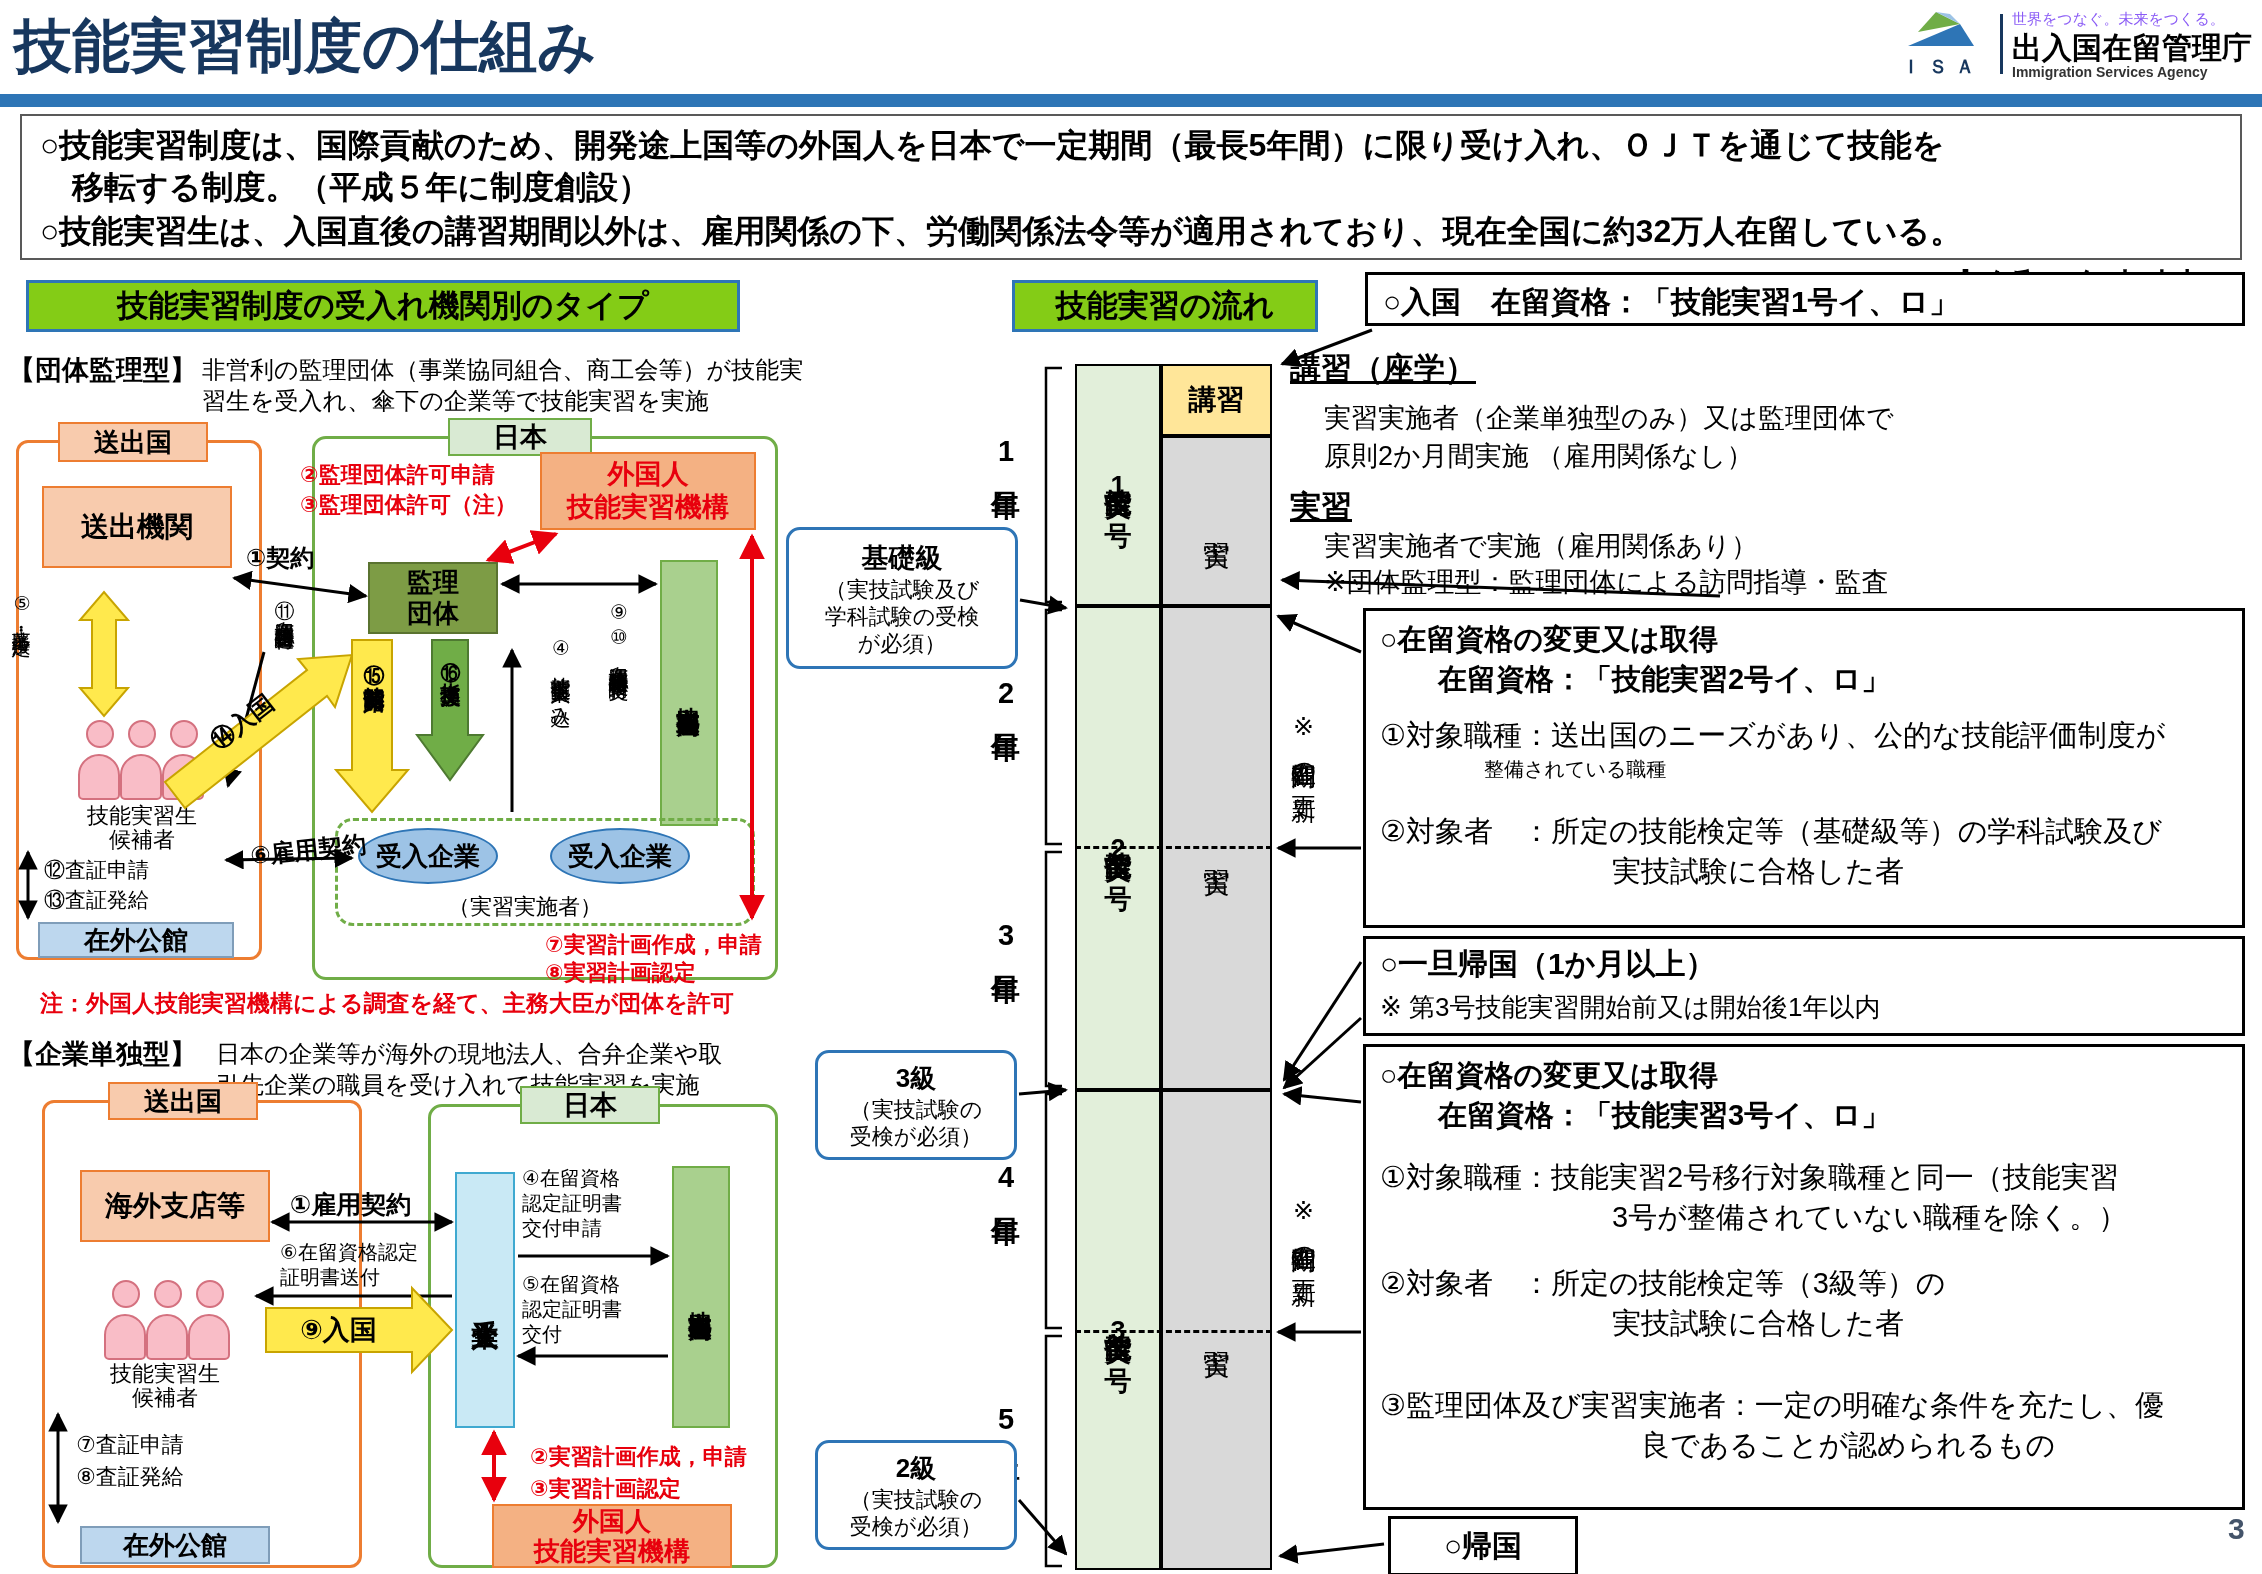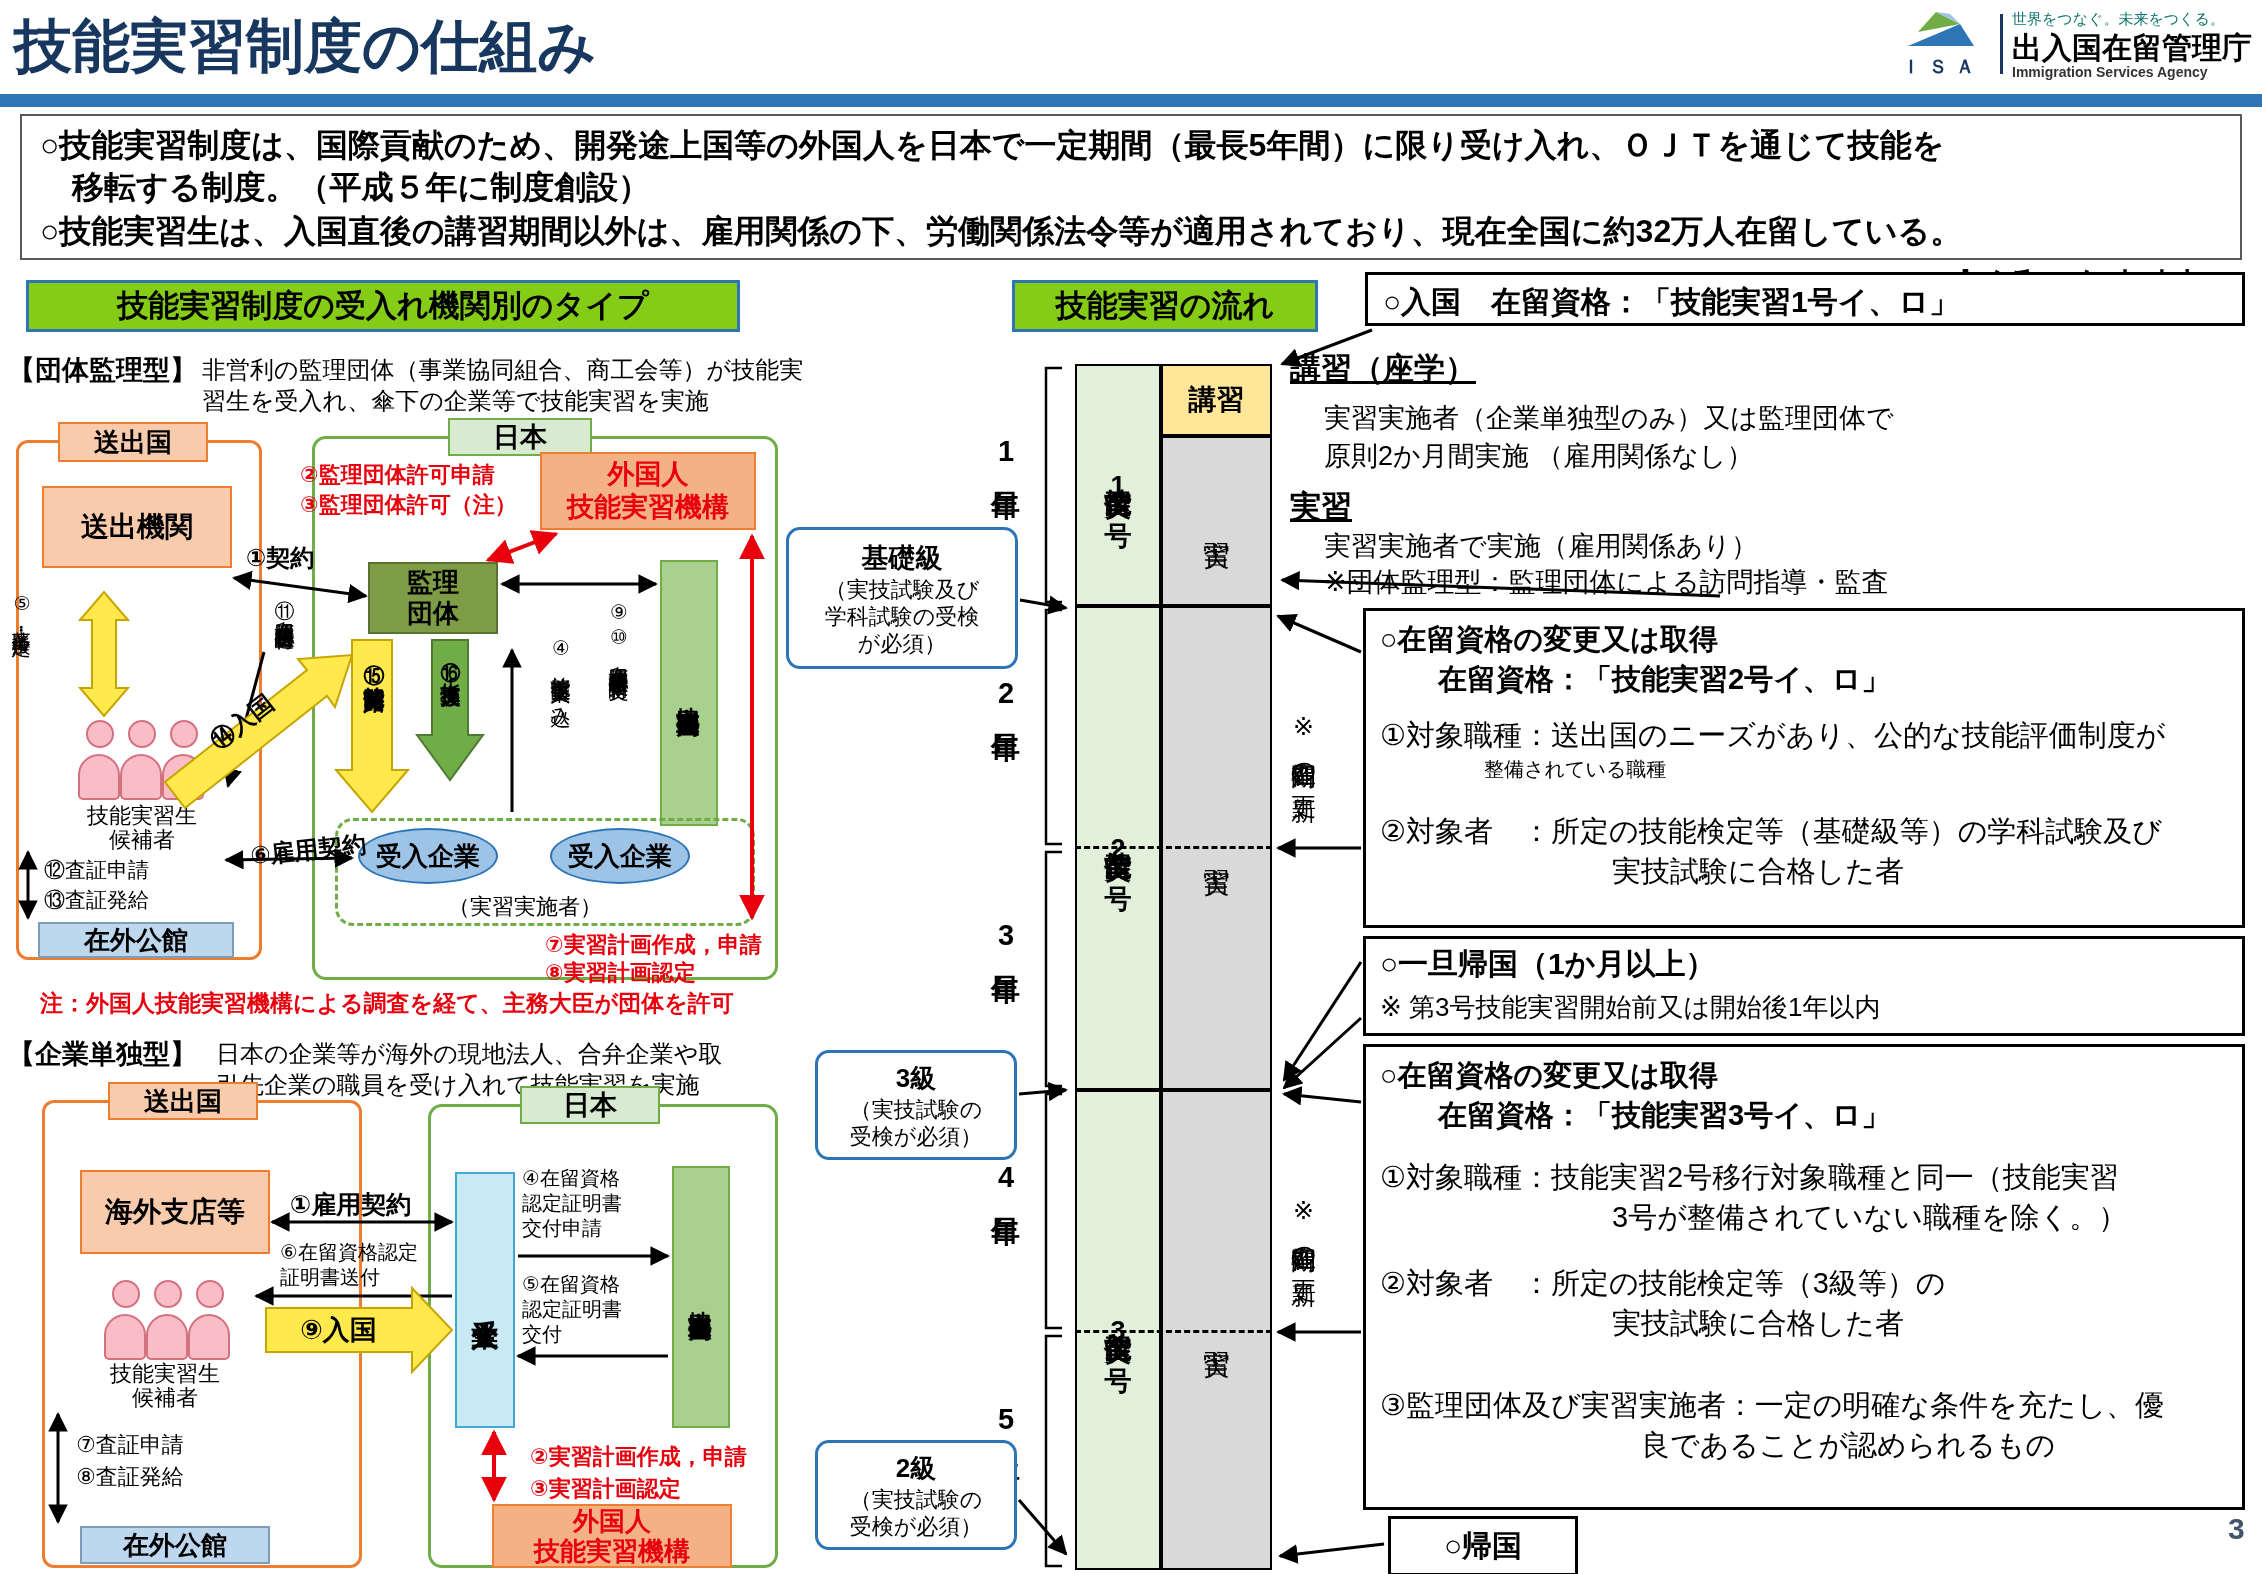--- a/index.html
+++ b/index.html
@@ -40,21 +40,21 @@
   <div class="abs" style="left:0;top:94px;width:2262px;height:13px;background:#2E75B6;"></div>
 
   <div class="abs" style="left:1896px;top:8px;width:360px;height:76px;">
     <svg class="abs" style="left:10px;top:2px;" width="70" height="40" viewBox="0 0 70 40">
       <polygon points="2,36 68,36 54,14" fill="#2E75B6"></polygon>
       <polygon points="12,22 54,14 30,2" fill="#70AD47"></polygon>
       <polygon points="30,2 54,14 44,4" fill="#9DC3E6"></polygon>
     </svg>
     <div class="abs b" style="left:0px;top:46px;width:92px;text-align:center;font-size:19px;letter-spacing:8px;color:#17375E;">ＩＳＡ</div>
     <div class="abs" style="left:104px;top:6px;width:3px;height:60px;background:#17375E;"></div>
-    <div class="abs" style="left:116px;top:2px;font-size:15px;color:#0f766e;">世界をつなぐ。未来をつくる。</div>
+    <div class="abs" style="left:116px;top:2px;font-size:15px;color:#8b5cf6;">世界をつなぐ。未来をつくる。</div>
     <div class="abs b" style="left:116px;top:20px;font-size:30px;color:#000;">出入国在留管理庁</div>
     <div class="abs b" style="left:116px;top:56px;font-size:14px;color:#333;">Immigration Services Agency</div>
   </div>
 
   <div class="box" style="left:20px;top:114px;width:2222px;height:146px;border:2px solid #595959;"></div>
   <div class="abs b" style="left:40px;top:124px;font-size:32px;">○技能実習制度は、国際貢献のため、開発途上国等の外国人を日本で一定期間（最長5年間）に限り受け入れ、ＯＪＴを通じて技能を</div>
   <div class="abs b" style="left:40px;top:166px;font-size:32px;">　移転する制度。（平成５年に制度創設）</div>
   <div class="abs b" style="left:40px;top:210px;font-size:32px;">○技能実習生は、入国直後の講習期間以外は、雇用関係の下、労働関係法令等が適用されており、現在全国に約32万人在留している。</div>
   <div class="abs b" style="left:1950px;top:264px;font-size:32px;">※令和４年末時点</div>
 
@@ -134,21 +134,21 @@
   <div class="abs b red" style="left:40px;top:988px;font-size:23px;">注：外国人技能実習機構による調査を経て、主務大臣が団体を許可</div>
 
   <div class="abs b" style="left:8px;top:1036px;font-size:27px;">【企業単独型】</div>
   <div class="abs pre" style="left:216px;top:1038px;font-size:24px;line-height:31px;">日本の企業等が海外の現地法人、合弁企業や取
 引先企業の職員を受け入れて技能実習を実施</div>
 
   <div class="box obox" style="left:42px;top:1100px;width:320px;height:468px;"></div>
   <div class="box ofill fc b" style="left:108px;top:1082px;width:150px;height:38px;font-size:26px;">
       <span>送出国</span>
     </div>
-  <div class="box ofill fc b" style="left:80px;top:1170px;width:190px;height:84px;font-size:28px;">
+  <div class="box ofill fc b" style="left:80px;top:1170px;width:190px;height:72px;font-size:28px;">
       <span>海外支店等</span>
     </div>
 
   <div class="person" style="left:104px;top:1280px;"></div>
   <div class="person" style="left:146px;top:1280px;"></div>
   <div class="person" style="left:188px;top:1280px;"></div>
   <div class="abs c pre" style="left:70px;top:1362px;width:190px;font-size:22px;line-height:24px;">技能実習生
 候補者</div>
 
   <div class="abs" style="left:76px;top:1430px;font-size:22px;">⑦査証申請</div>

